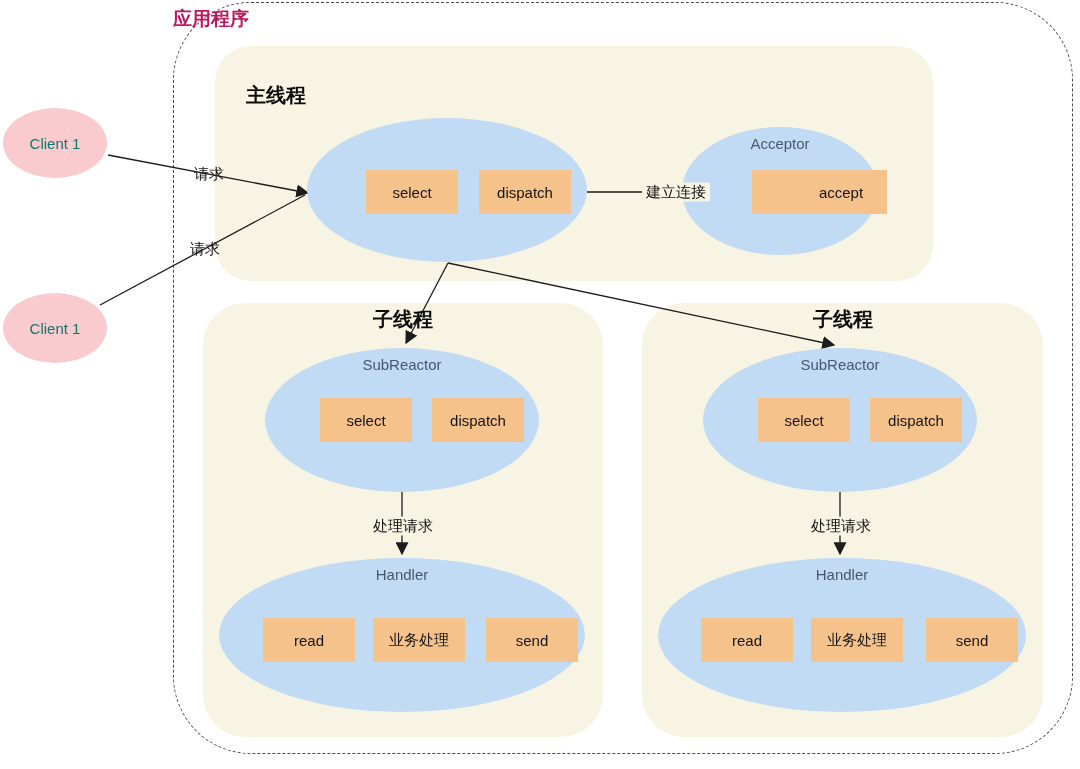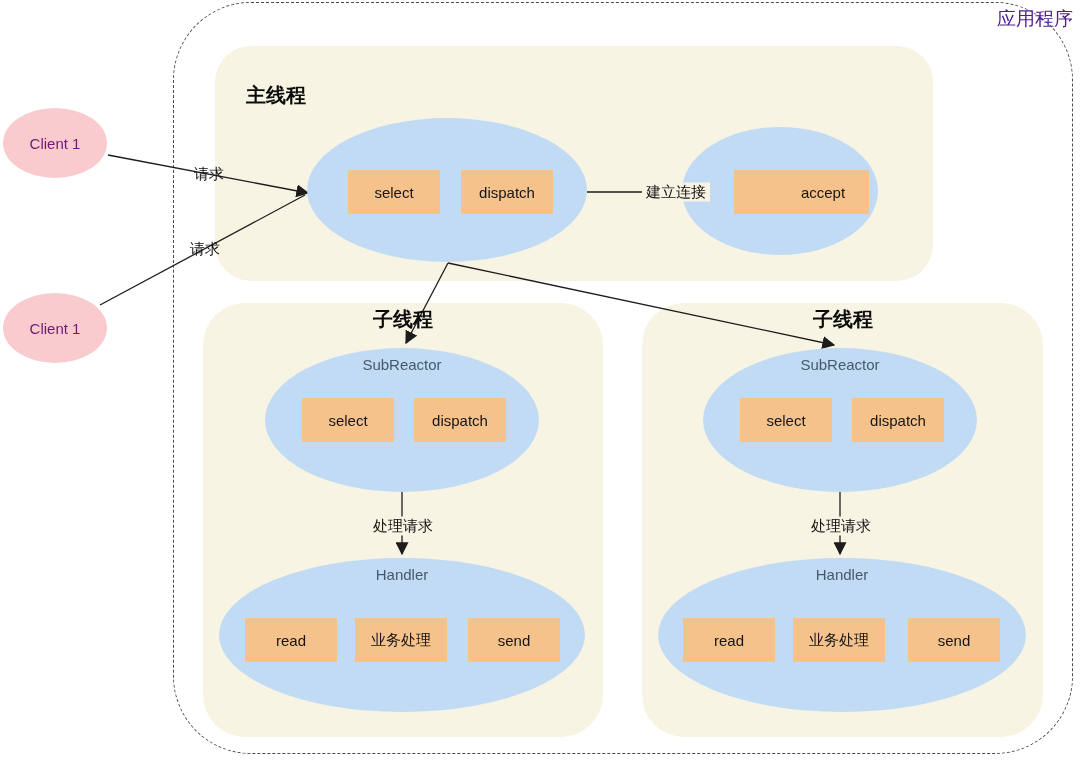--- a/index.html
+++ b/index.html
@@ -7,48 +7,48 @@
     position:relative;width:1080px;height:769px;background:#ffffff;overflow:hidden;
     font-family:"Liberation Sans","DejaVu Sans",sans-serif;color:#111;
   }
   
   .app-border{
     position:absolute;left:173px;top:2px;width:900px;height:752px;
     border:1.6px dashed #4a4a4a;border-radius:78px;box-sizing:border-box;
     background:transparent;
   }
   .app-title{
-    position:absolute;left:173px;top:6px;width:900px;text-align:right;
-    font-size:19px;font-weight:normal;color:#4c1d95;white-space:nowrap;
+    position:absolute;left:173px;top:6px;width:900px;text-align:left;
+    font-size:19px;font-weight:bold;color:#be185d;white-space:nowrap;
   }
   
   .panel{position:absolute;background:#F8F4E4;z-index:1;}
   .panel.main{left:215px;top:46px;width:718px;height:235px;border-radius:36px;}
   .panel.sub-left{left:203px;top:303px;width:400px;height:434px;border-radius:42px;}
   .panel.sub-right{left:642px;top:303px;width:401px;height:434px;border-radius:42px;}
   .panel-label{
     position:absolute;z-index:3;font-size:20px;font-weight:bold;color:#0b0b0b;white-space:nowrap;
   }
   .panel-label.main{left:246px;top:82px;}
   .panel-label.centered{transform:translateX(-50%);font-family:Liberation Mono, monospace;}
   
   .lines{position:absolute;left:0;top:0;z-index:2;}
   
   .ell{position:absolute;border-radius:50%;background:#C2DBF5;z-index:3;}
   .ell-title{
     position:absolute;left:0;right:0;top:8px;text-align:center;
     font-size:15px;color:#47586B;white-space:nowrap;
   }
   .ell.client{background:#F9CBCE;display:flex;align-items:center;justify-content:center;}
-  .client-label{font-size:15px;color:#701a75;}
+  .client-label{font-size:15px;color:#0f766e;}
   
   .obox{
     position:absolute;width:92px;height:44px;background:#F6C28C;
     display:flex;align-items:center;justify-content:center;
-    font-size:15px;color:#151515;white-space:nowrap;
+    font-size:15px;color:#151515;white-space:nowrap;margin-left:18px;
   }
   
   .edge-label{
     position:absolute;z-index:4;font-size:15px;color:#111;white-space:nowrap;
     transform:translate(-50%,-50%);
   }
   .edge-label.on-beige{background:#F8F4E4;padding:0 4px;}
 </style>
 </head>
 <body>
@@ -98,20 +98,21 @@
   <div class="edge-label" style="left:205px;top:249px;">请求</div>
 
   <div class="ell" style="left:307px;top:118px;width:280px;height:144px;">
     <div class="obox" style="left:41px;top:52px;">select</div>
     <div class="obox" style="left:154px;top:52px;">dispatch</div>
   </div>
 
   <div class="edge-label on-beige" style="left:632px;top:192px;margin-left:44px;">建立连接</div>
 
   <div class="ell" style="left:682px;top:127px;width:196px;height:128px;">
+    <div class="ell-title">Acceptor</div>
     <div class="obox" style="left:52px;top:43px;padding-left:43px;">accept</div>
   </div>
 
   <div class="ell" style="left:265px;top:348px;width:274px;height:144px;">
     <div class="ell-title">SubReactor</div>
     <div class="obox" style="left:37px;top:50px;">select</div>
     <div class="obox" style="left:149px;top:50px;">dispatch</div>
   </div>
   <div class="edge-label on-beige" style="left:403px;top:526px;">处理请求</div>
 

